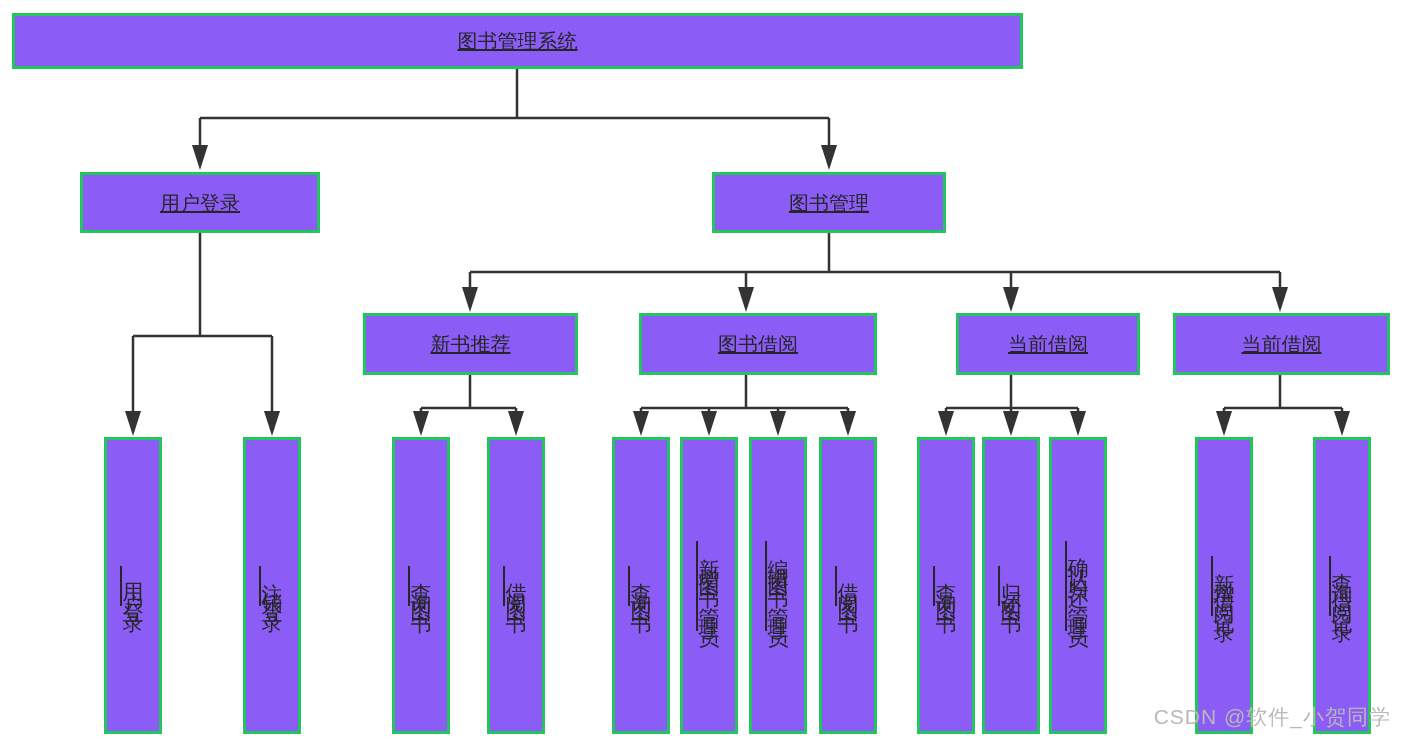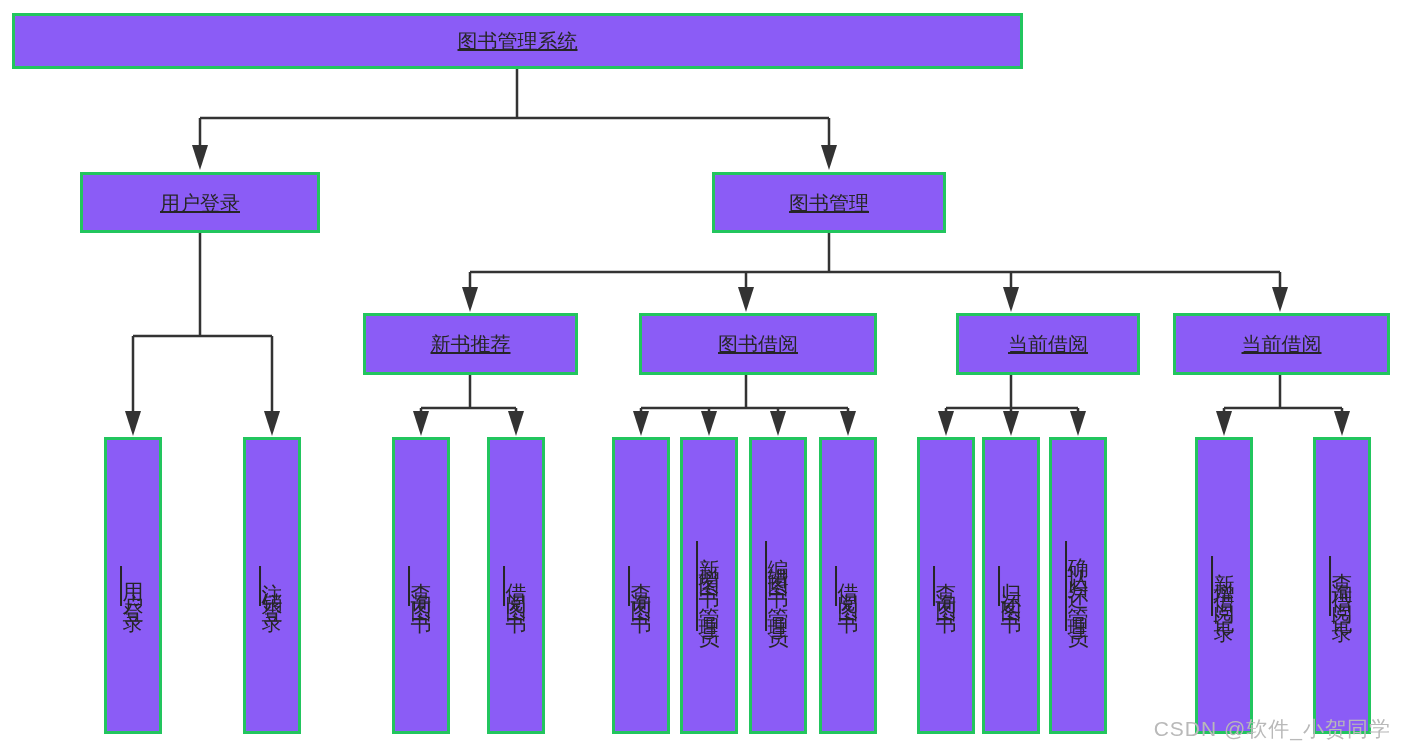--- a/index.html
+++ b/index.html
@@ -16,21 +16,21 @@
     font-size:20px;line-height:1;white-space:nowrap;text-decoration:underline;
   }
   .l2{top:172px;height:61px;}
   .l3{top:313px;height:62px;}
   .leaf{top:437px;width:58px;height:297px;}
   .vtext{
     writing-mode:vertical-rl;text-orientation:mixed;
     font-size:21px;letter-spacing:10px;line-height:1.05;
   }
   .watermark{
-    position:absolute;right:14px;bottom:4px;
+    position:absolute;right:14px;bottom:16px;
     font-size:21px;letter-spacing:1px;color:#b9b9b9;
   }
 </style>
 </head>
 <body>
 
 <div class="stage">
 
   <svg class="connector-layer" viewBox="0 0 1405 747">
 

